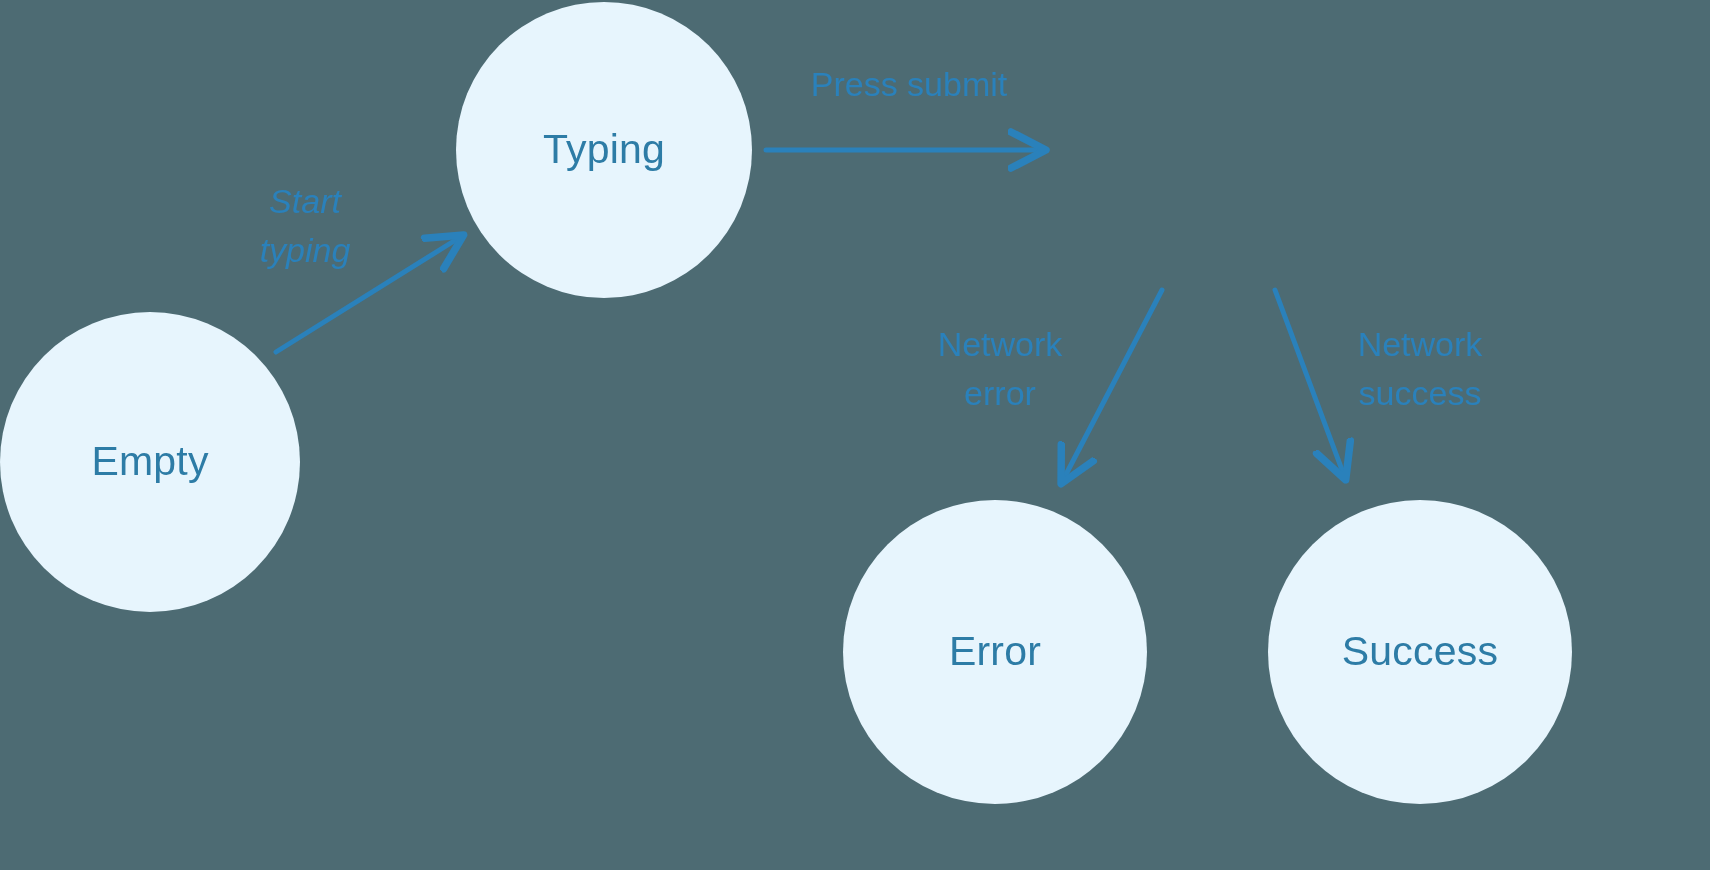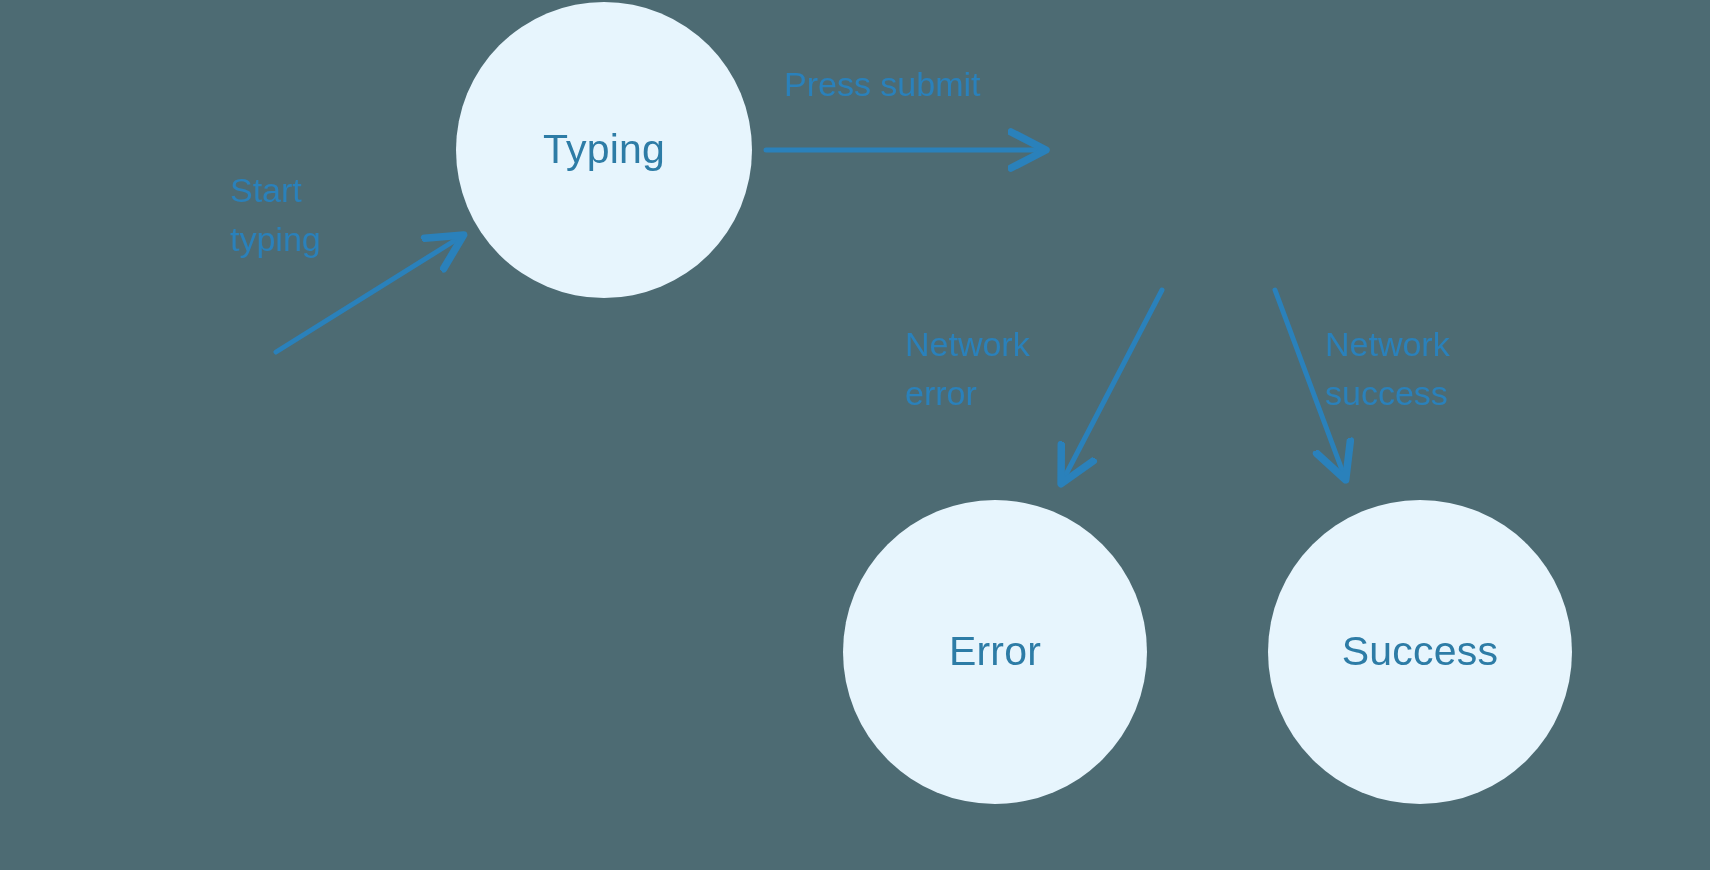--- a/index.html
+++ b/index.html
@@ -45,21 +45,21 @@
   }
   .edge-label {
     position: absolute;
     color: #2a81bb;
     font-size: 34px;
     font-weight: 400;
     line-height: 1.45;
     text-align: center;
     white-space: pre-line;
   }
-  .edge-label.align-center { text-align: left; }
+  .edge-label.align-center { text-align: center; }
 </style>
 </head>
 <body>
 
 <div id="diagram-root">
 
   <svg id="diagram-svg" viewBox="0 0 1710 870">
     <defs>
       <marker id="arrowhead" markerWidth="9" markerHeight="9" refX="7.2" refY="4.5" orient="auto" markerUnits="strokeWidth">
         <path d="M 0.6 0.9 L 7.6 4.5 L 0.6 8.1" fill="none" stroke="#2a81bb" stroke-width="1.5" stroke-linecap="round" stroke-linejoin="round"></path>
@@ -67,35 +67,38 @@
     </defs>
 
     <g stroke="#2a81bb" stroke-width="5" fill="none" stroke-linecap="round">
       <line x1="276" y1="352" x2="462" y2="236" marker-end="url(#arrowhead)"></line>
       <line x1="766" y1="150" x2="1044" y2="150" marker-end="url(#arrowhead)"></line>
       <line x1="1162" y1="290" x2="1062" y2="482" marker-end="url(#arrowhead)"></line>
       <line x1="1275" y1="290" x2="1345" y2="478" marker-end="url(#arrowhead)"></line>
     </g>
   </svg>
 
+  <div class="node" style="left:0px; top:312px; width:300px; height:300px;">
+    <span class="node-label">Empty</span>
+  </div>
 
   <div class="node" style="left:456px; top:2px; width:296px; height:296px;">
     <span class="node-label">Typing</span>
   </div>
 
 
   <div class="node" style="left:843px; top:500px; width:304px; height:304px;">
     <span class="node-label">Error</span>
   </div>
 
   <div class="node" style="left:1268px; top:500px; width:304px; height:304px;">
     <span class="node-label">Success</span>
   </div>
 
-  <div class="edge-label align-center" style="left:230px; top:166px; width:150px;">Start
+  <div class="edge-label align-center" style="left:230px; top:177px; width:150px;font-style:italic;">Start
 typing</div>
 
   <div class="edge-label align-center" style="left:784px; top:60px; width:250px;">Press submit</div>
 
   <div class="edge-label align-center" style="left:905px; top:320px; width:190px;">Network
 error</div>
 
   <div class="edge-label align-center" style="left:1325px; top:320px; width:190px;">Network
 success</div>
 

